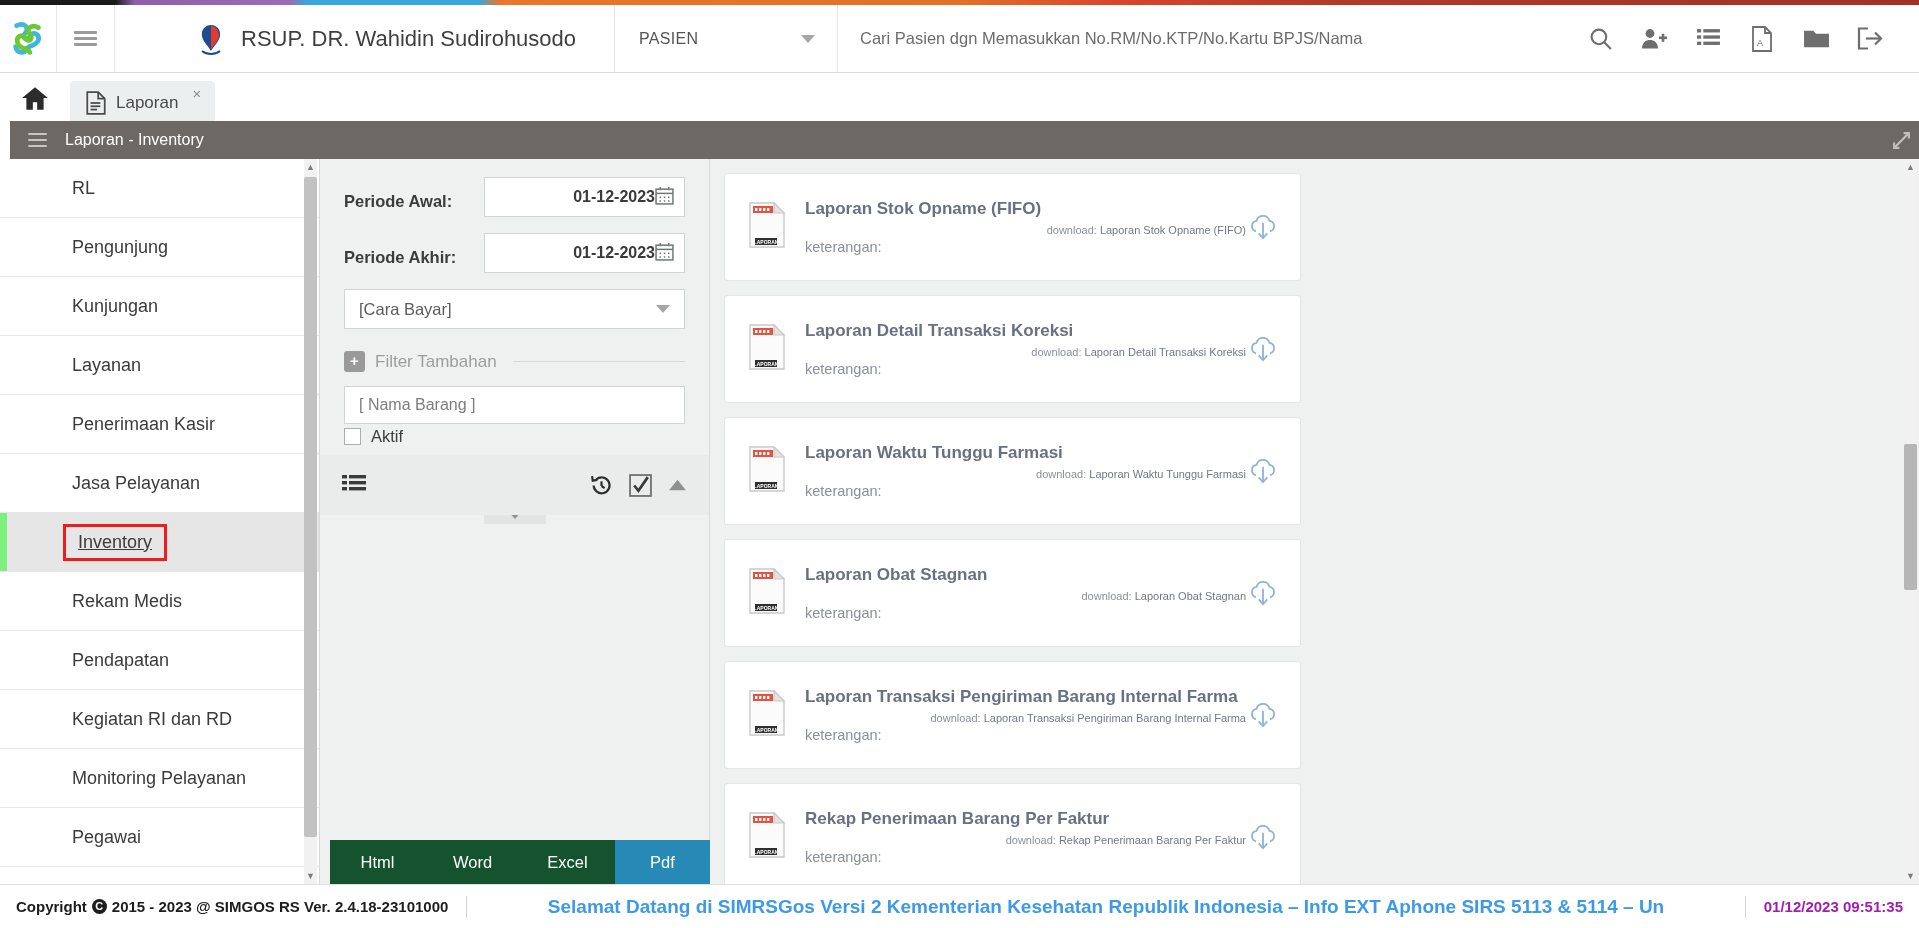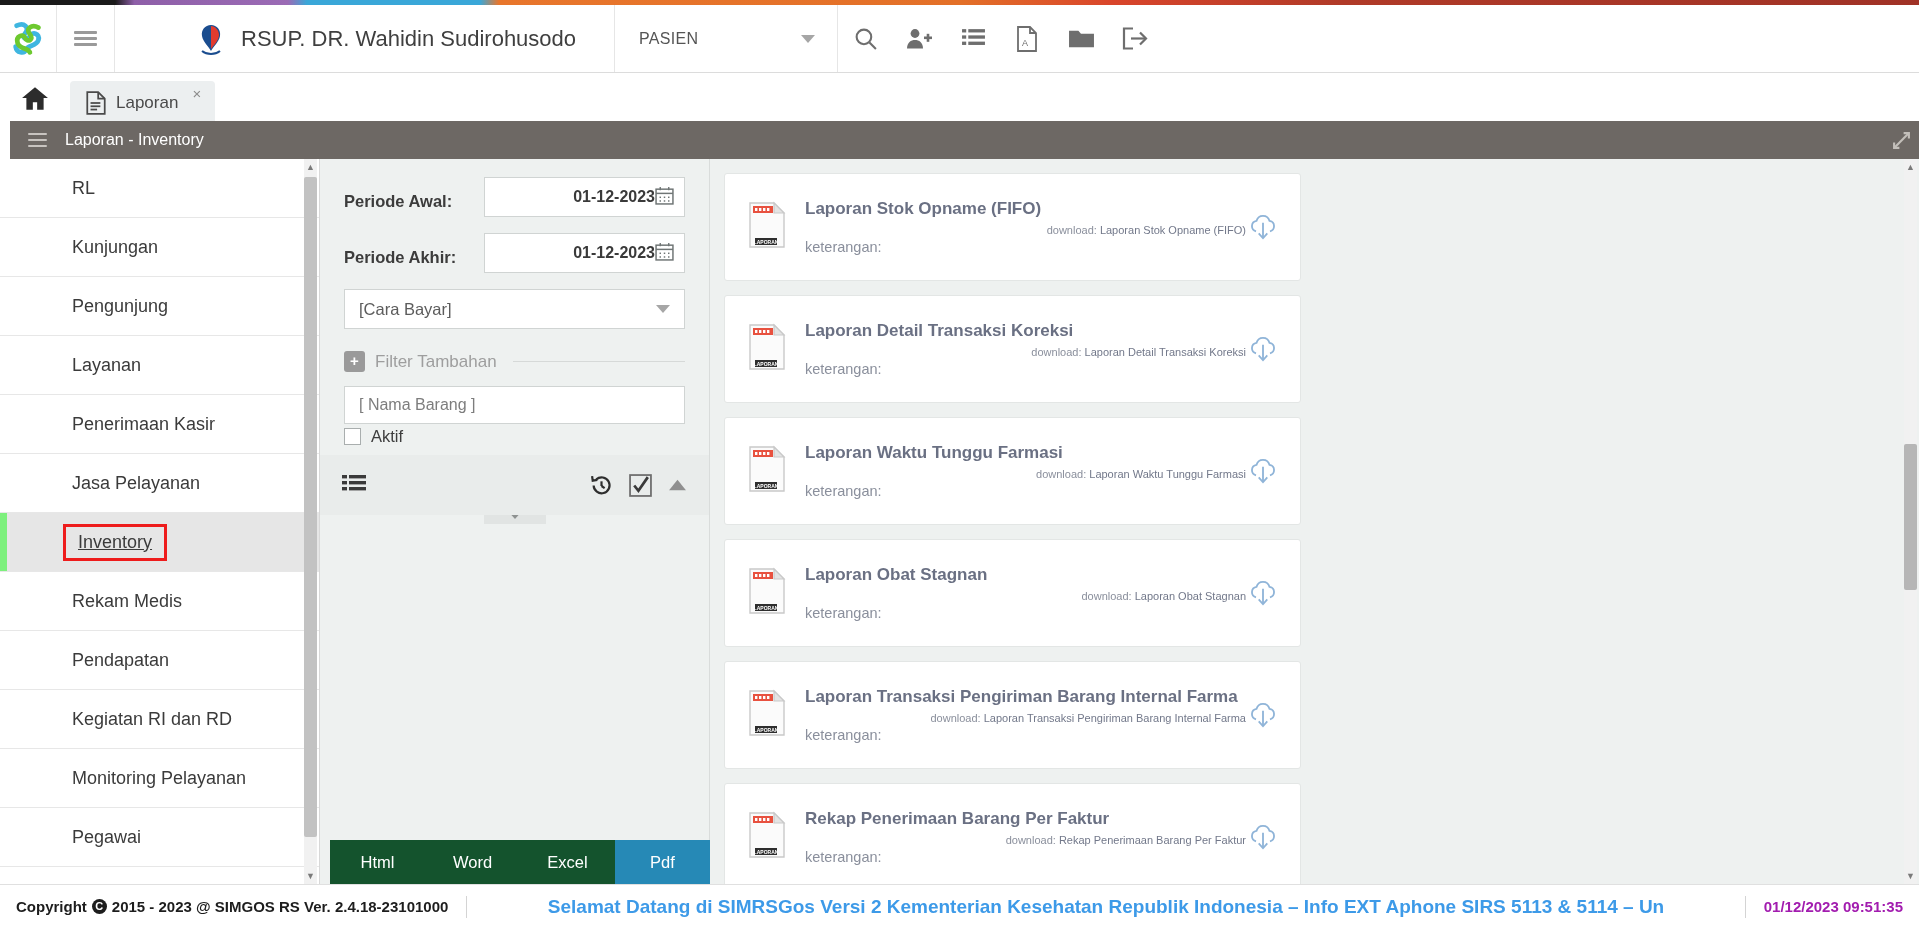--- a/index.html
+++ b/index.html
@@ -329,20 +329,23 @@
       <path d="M7 30 C12 34, 20 34, 25 30" fill="none" stroke="#1b4d8f" stroke-width="2"></path>
     </svg>
     <div class="hospital-name">RSUP. DR. Wahidin Sudirohusodo</div>
   </div>
 
   <div class="pasien-box">
     <span class="pasien-label">PASIEN</span>
     <span class="caret-down"></span>
   </div>
 
+  <div class="search-box">
+    <input class="search-input" type="text" placeholder="Cari Pasien dgn Memasukkan No.RM/No.KTP/No.Kartu BPJS/Nama" style="">
+  </div>
 
   <div class="header-icons">
     <div class="hicon">
       <svg width="25" height="25" viewBox="0 0 24 24" fill="none" stroke="#6e6e6e" stroke-width="2">
         <circle cx="10.5" cy="10.5" r="7"></circle>
           <line x1="15.8" y1="15.8" x2="22" y2="22"></line>
       </svg>
     </div>
     <div class="hicon">
       <svg width="26" height="25" viewBox="0 0 26 24" fill="#6e6e6e">
@@ -420,24 +423,24 @@
 </div>
 
 <div class="body-area">
 
   <div class="sidebar">
     <div id="side-list">
         <div class="side-item">
           <span class="side-label">RL</span>
         </div>
         <div class="side-item">
+          <span class="side-label">Pengunjung</span>
+        </div>
+        <div class="side-item">
           <span class="side-label">Kunjungan</span>
-        </div>
-        <div class="side-item">
-          <span class="side-label">Pengunjung</span>
         </div>
         <div class="side-item">
           <span class="side-label">Layanan</span>
         </div>
         <div class="side-item">
           <span class="side-label">Penerimaan Kasir</span>
         </div>
         <div class="side-item">
           <span class="side-label">Jasa Pelayanan</span>
         </div>

